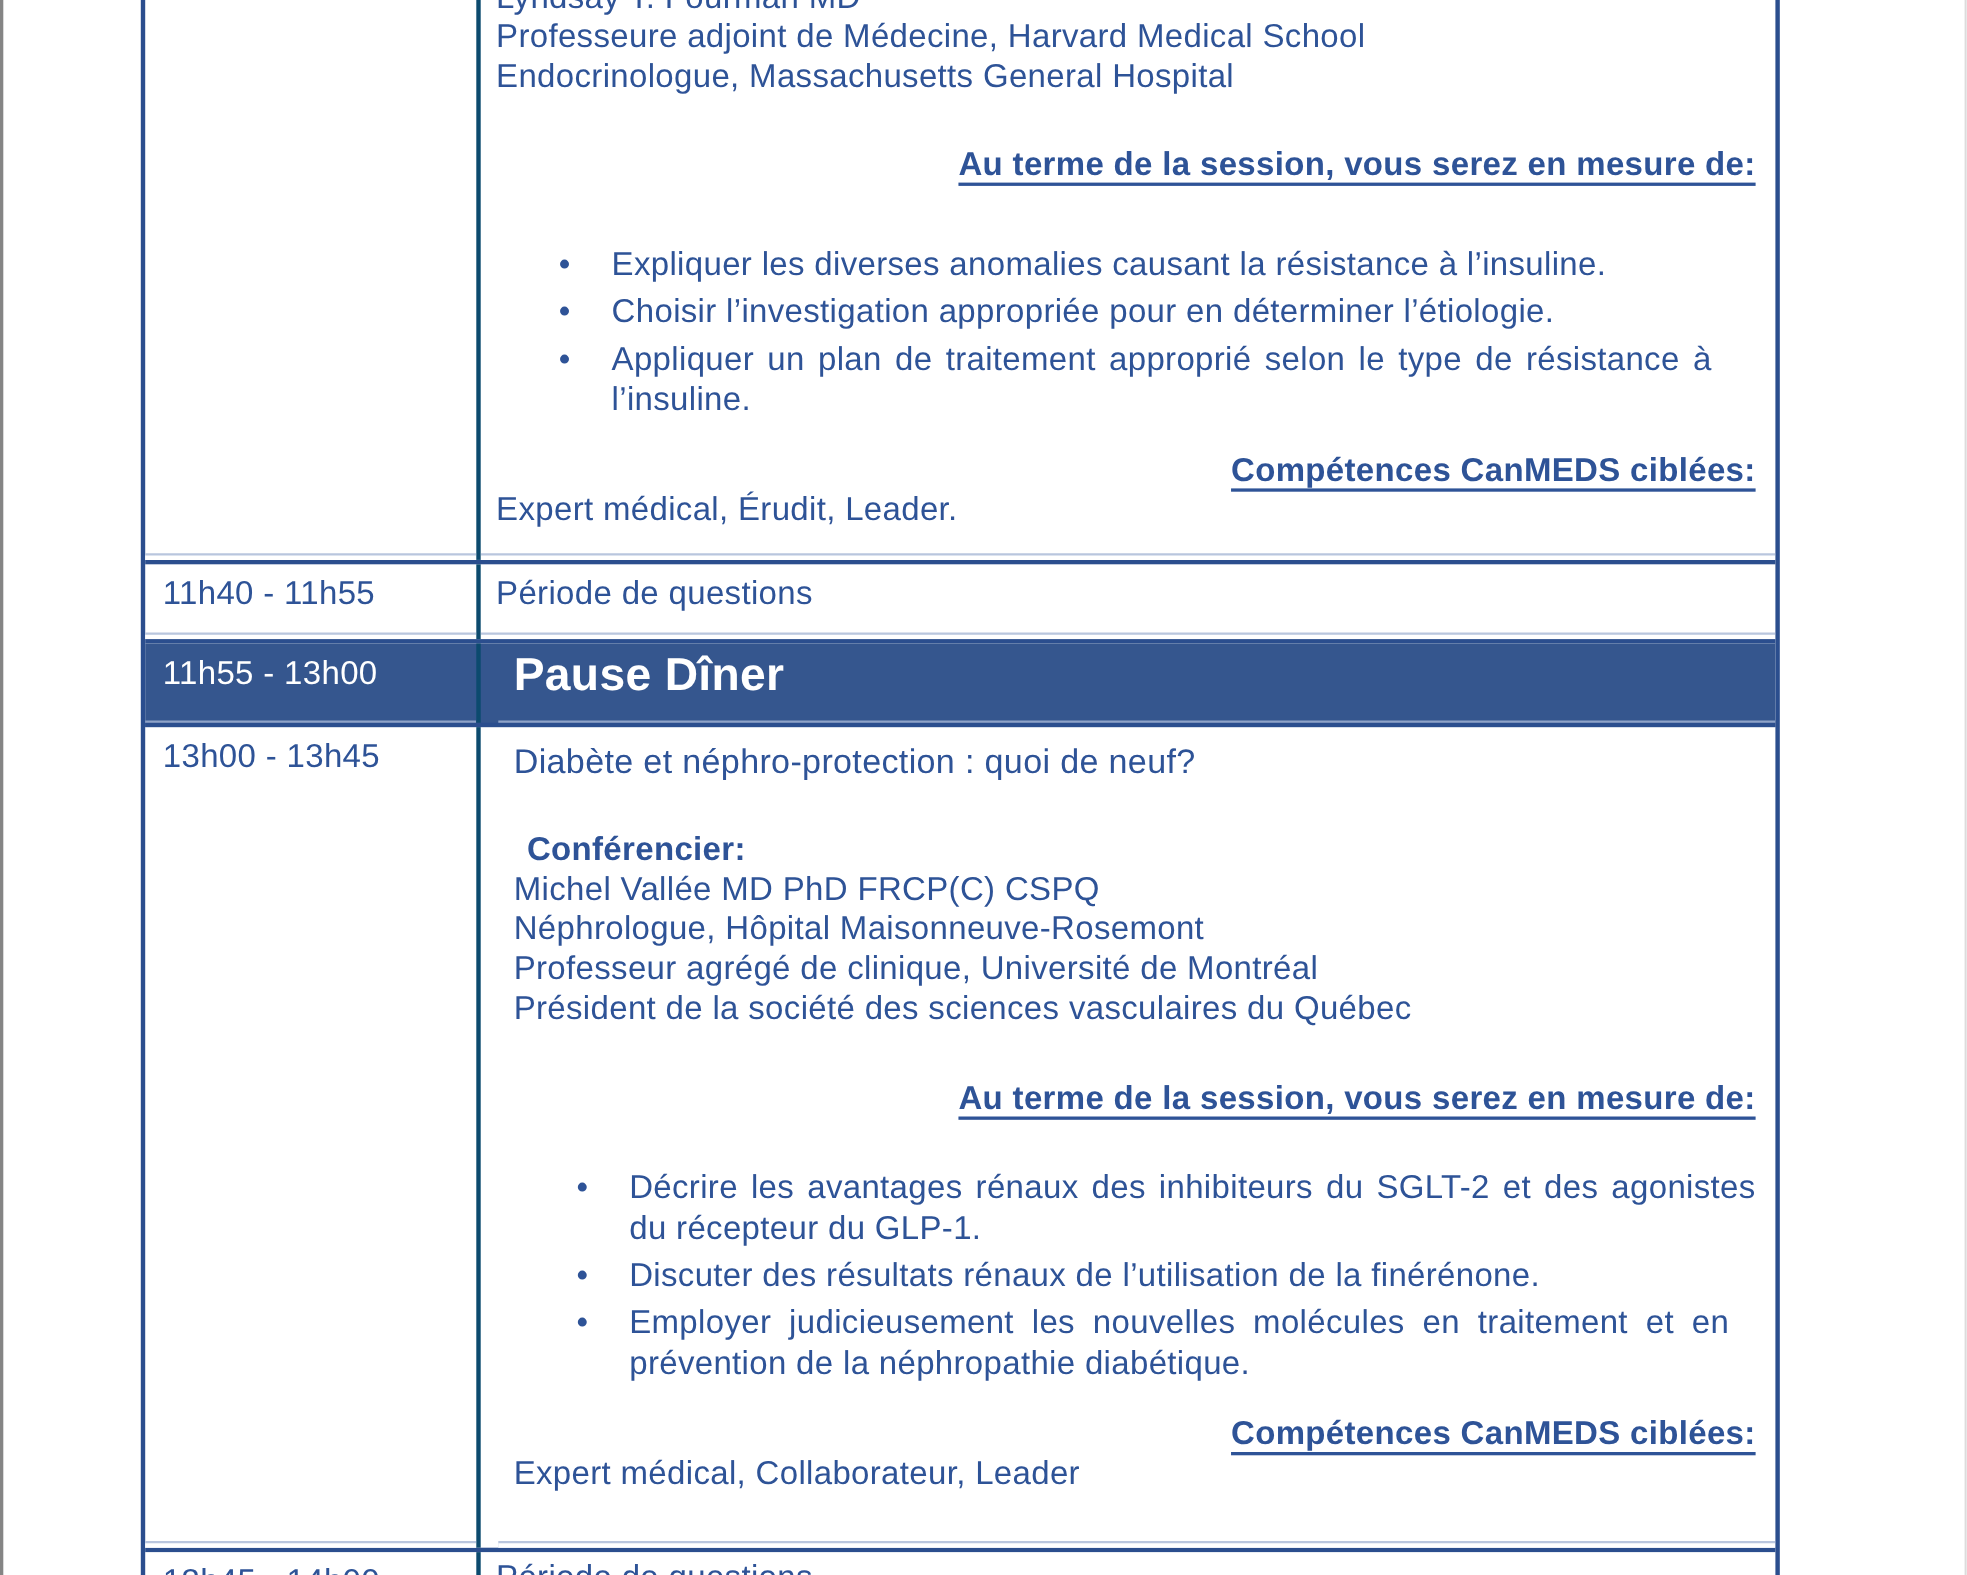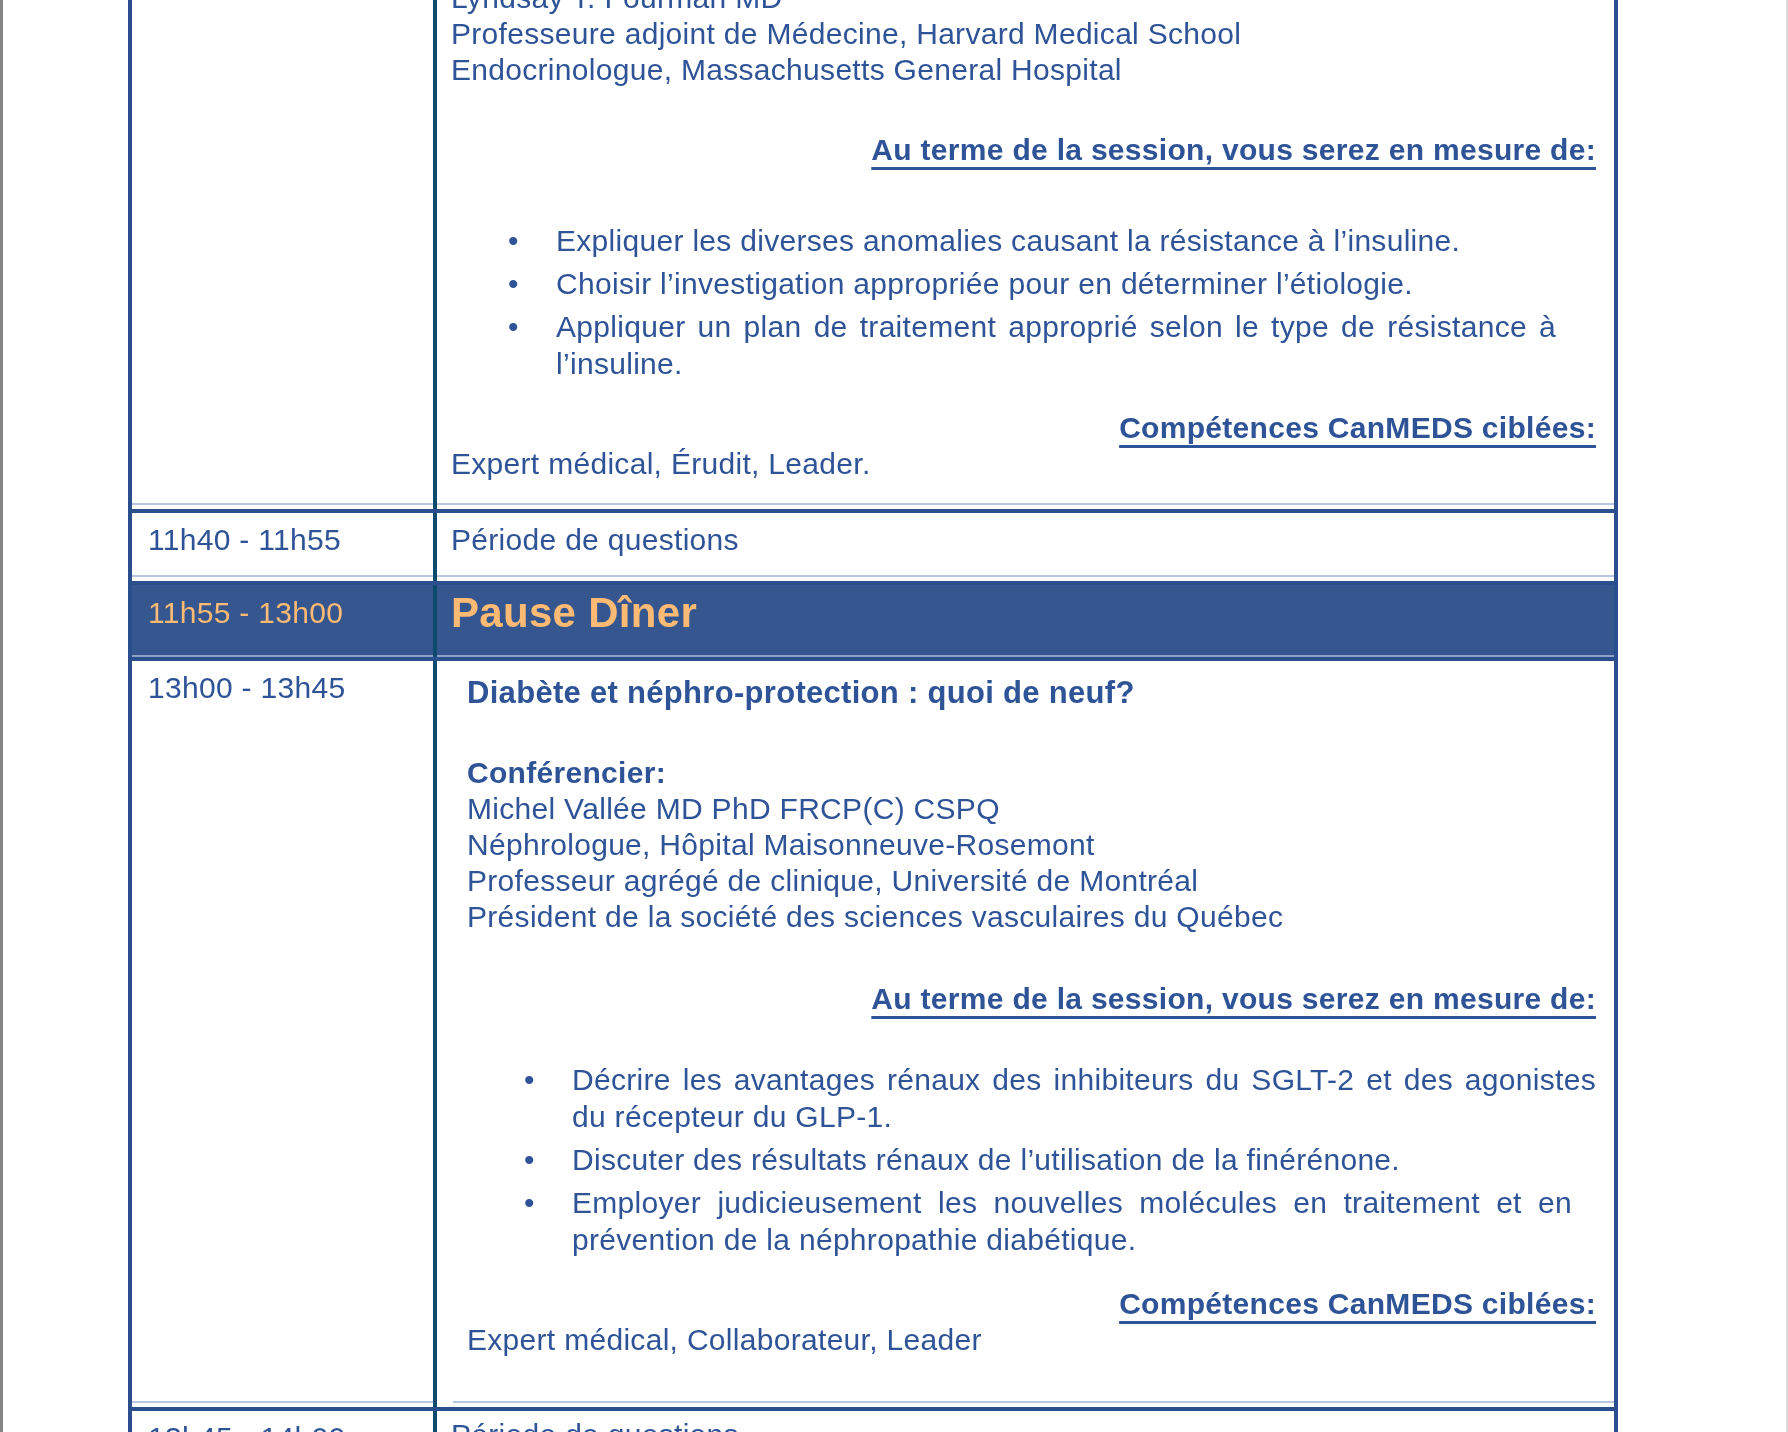--- a/index.html
+++ b/index.html
@@ -67,39 +67,39 @@
   .t-row.r3 { height: 76px;  }
   .t-row.r4 { height: 750px; gap: 16px; }
   .t-row.r5 { height: 140px; }
 
   .r1 .cell-content { padding-top: 4px; }
   .r2 .cell-content { padding-top: 9px; }
   .r4 .cell-content { padding-top: 14px; }
   .r5 .cell-content { padding-top: 6px; }
 
   
-  .t-row.highlight { background: #35568e; color: #fdba74; }
+  .t-row.highlight { background: #35568e; color: #ffffff; gap: 16px; }
   .t-row.highlight .cell-time,
   .t-row.highlight .cell-content {
     box-shadow: inset 0 -2px 0 #8fa3c8;
     padding-top: 10px;
   }
   .t-row.highlight .cell-content {
     font-weight: bold;
     font-size: 42px;
   }
 
   p { margin: 0; }
 
   .session-title {
-    font-weight: bold;
+    font-weight: normal;
     font-size: 31px;
     margin-bottom: 44px;
   }
-  .speaker-heading { font-weight: bold; }
+  .speaker-heading { font-weight: bold; margin-left: 12px; }
   .heading-underline {
     font-weight: bold;
     text-decoration: underline;
     text-decoration-thickness: 3px;
     text-underline-offset: 7px;
     text-align: right;
   }
   .r1 .heading-underline.objectives { margin-top: 44px; }
   .r4 .heading-underline.objectives { margin-top: 46px; }
   .heading-underline.competencies { margin-top: 28px; }

